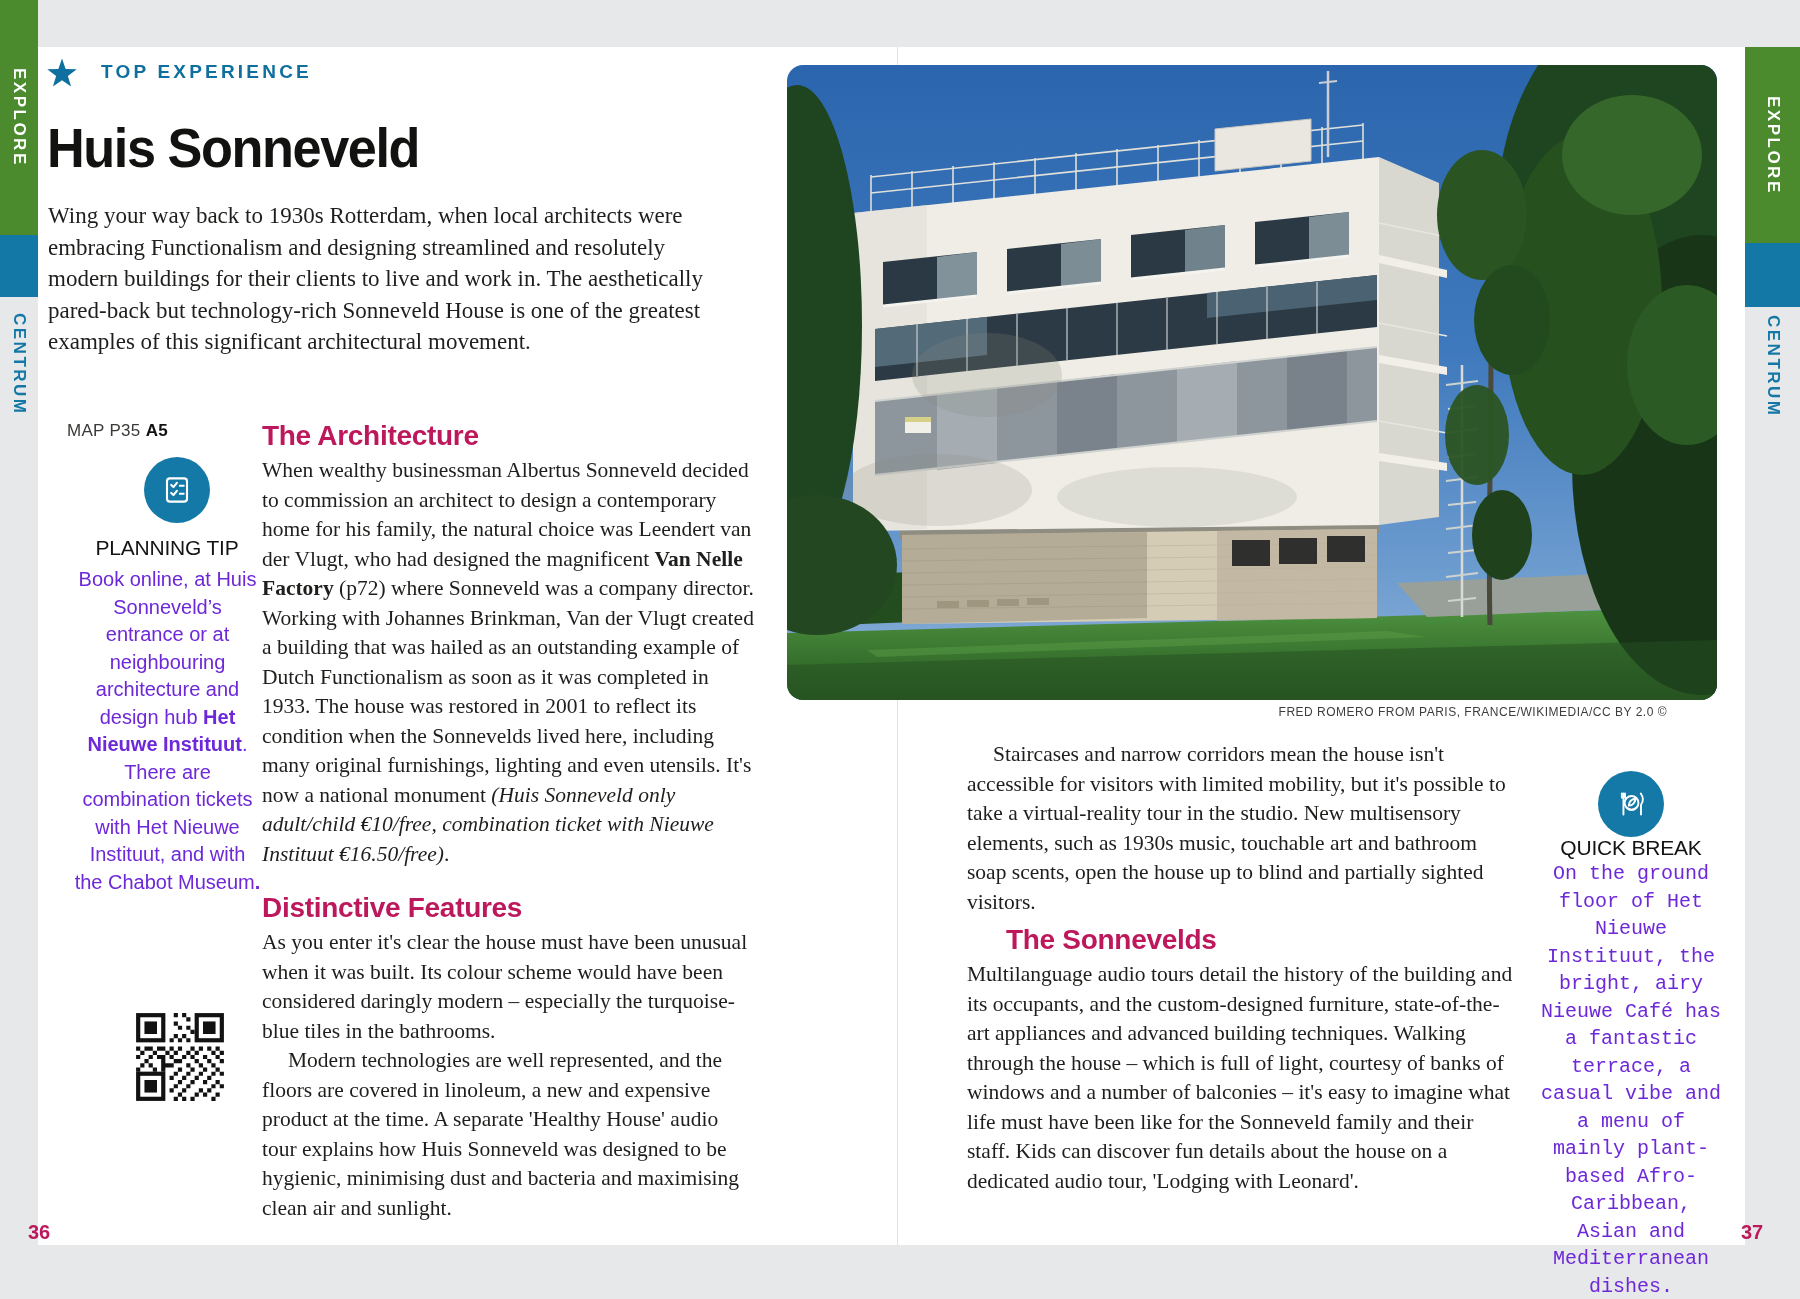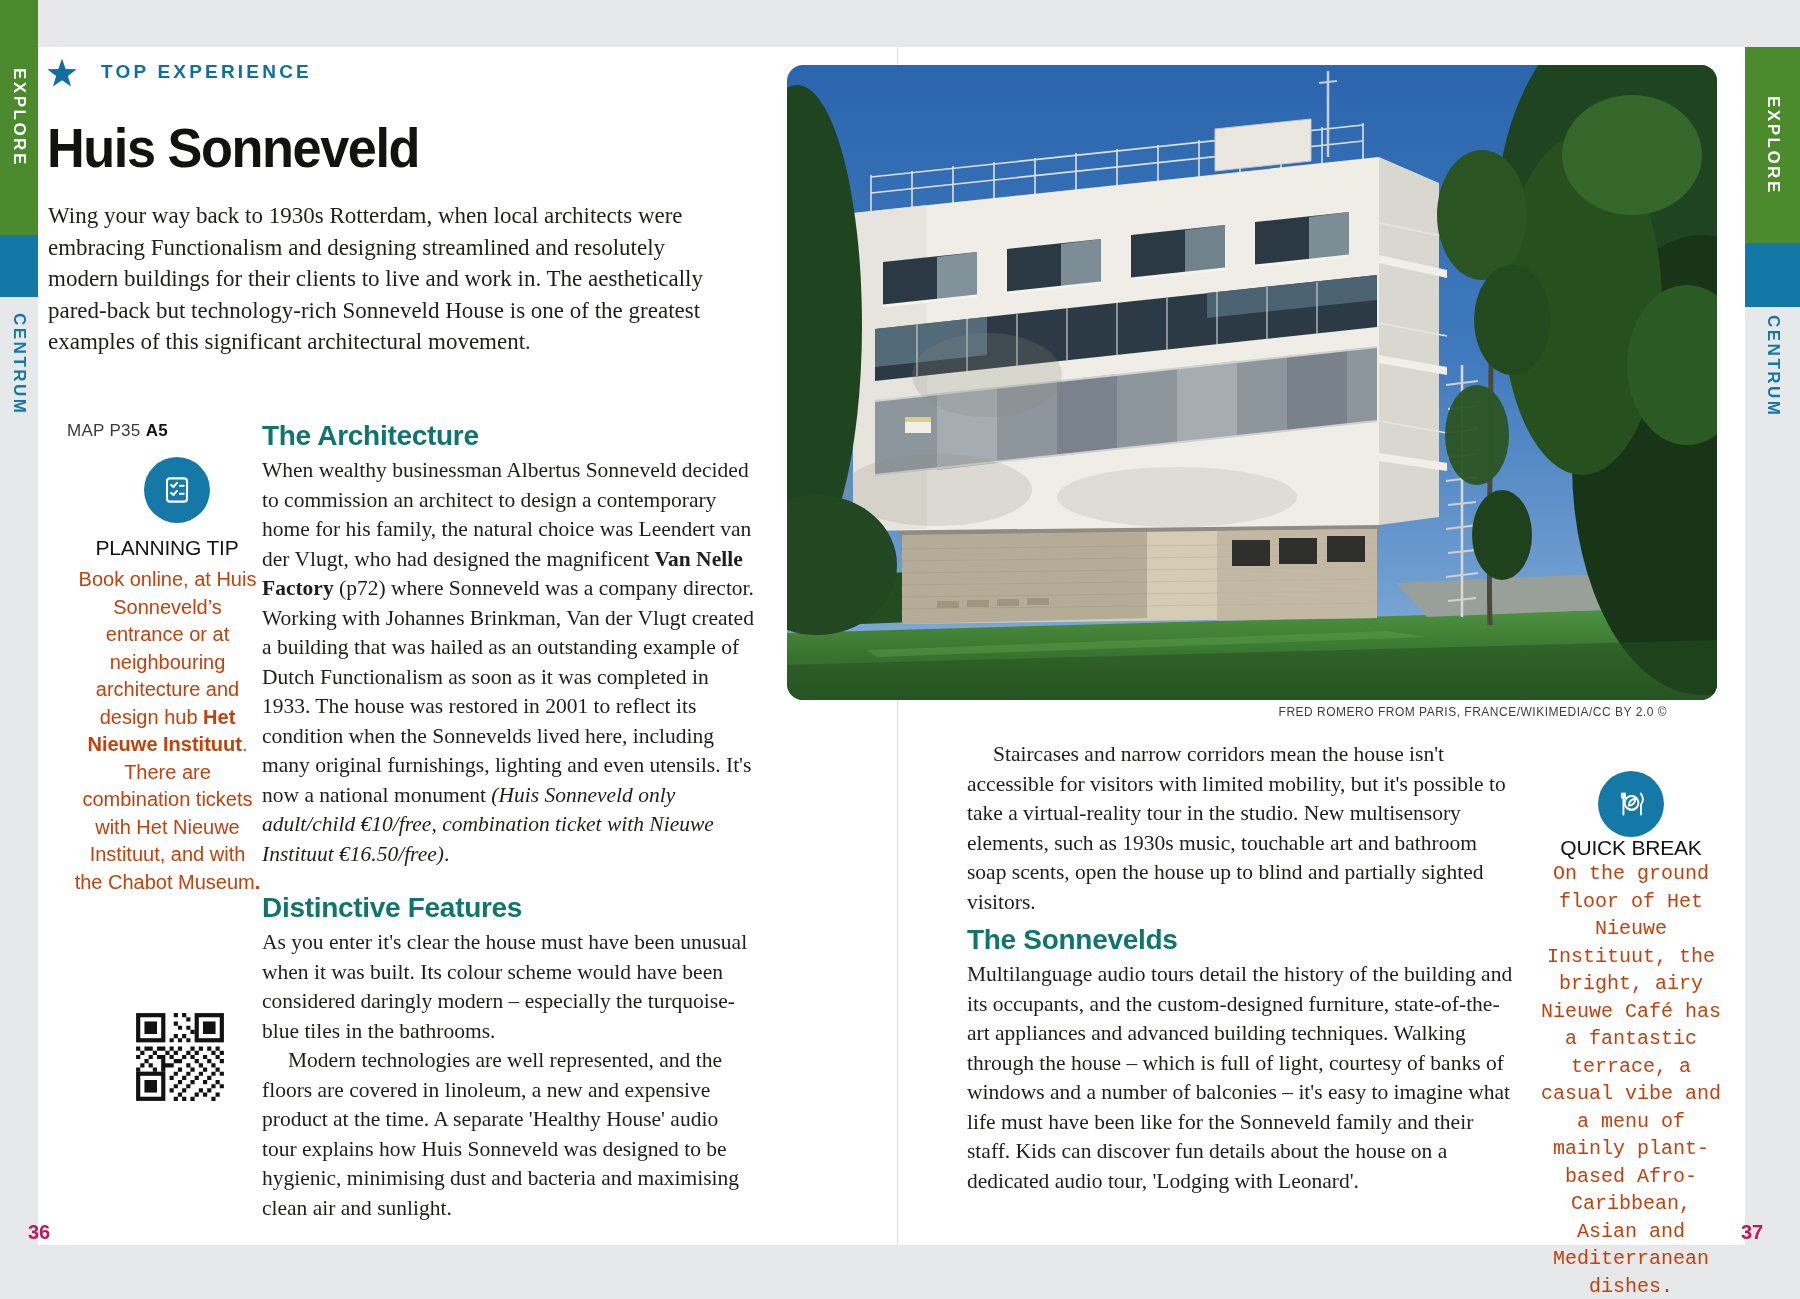--- a/index.html
+++ b/index.html
@@ -29,24 +29,24 @@
 
   .serif{font-family:"Liberation Serif","DejaVu Serif",serif;color:#1e1e1c;}
   .intro{left:48px;top:200px;width:690px;font-size:23px;line-height:31.5px;}
 
   .map-ref{left:67px;top:421px;font-size:17px;color:#3a3a38;letter-spacing:.3px;}
   .map-ref b{color:#111;}
 
   .icon-circle{width:66px;height:66px;border-radius:50%;background:#1579a7;
                display:flex;align-items:center;justify-content:center;}
   .sidebar-title{font-size:21px;font-weight:400;text-align:center;letter-spacing:-.2px;color:#141414;}
-  .sidebar-text{font-size:20px;line-height:27.5px;text-align:center;color:#c2410c;}
+  .sidebar-text{font-size:20px;line-height:27.5px;text-align:center;color:#6d28d9;}
   .qr-caption{font-size:20px;line-height:27.5px;text-align:center;color:#1478a6;}
 
-  .col-heading{font-size:28px;font-weight:700;letter-spacing:-.3px;color:#0f766e;white-space:nowrap;}
+  .col-heading{font-size:28px;font-weight:700;letter-spacing:-.3px;color:#be185d;white-space:nowrap;}
   .bodycol{font-size:21.5px;line-height:29.5px;}
   .indent{text-indent:26px;}
 
   .photo{left:787px;top:65px;width:930px;height:635px;border-radius:16px;overflow:hidden;}
   .photo svg{display:block;width:100%;height:100%;}
   .credit{left:1200px;top:705px;width:467px;text-align:right;font-size:12px;
           letter-spacing:.5px;color:#3d3d3b;}
 
   .pagenum{font-size:20px;font-weight:700;color:#be185d;}
   p{margin:0;}
@@ -320,21 +320,21 @@
       <ellipse cx="30" cy="500" rx="80" ry="70" fill="#224721"></ellipse>
 
       <path d="M0 600 L930 575 L930 635 L0 635 Z" fill="#244e1f" opacity="0.5"></path>
       <path d="M80 585 L600 566 L640 572 L90 592 Z" fill="#5ea04a" opacity="0.45"></path>
     </svg>
   </div>
   <p class="abs credit">FRED ROMERO FROM PARIS, FRANCE/WIKIMEDIA/CC BY 2.0 ©</p>
 
   <p class="abs serif bodycol indent" style="left:967px;top:740px;width:552px;">Staircases and narrow corridors mean the house isn't accessible for visitors with limited mobility, but it's possible to take a virtual-reality tour in the studio. New multisensory elements, such as 1930s music, touchable art and bathroom soap scents, open the house up to blind and partially sighted visitors.</p>
 
-  <h2 class="abs col-heading" style="left:967px;top:924px;text-align:right;">The Sonnevelds</h2>
+  <h2 class="abs col-heading" style="left:1006px;top:924px;text-align:right;">The Sonnevelds</h2>
   <p class="abs serif bodycol" style="left:967px;top:960px;width:552px;">Multilanguage audio tours detail the history of the building and its occupants, and the custom-designed furniture, state-of-the-art appliances and advanced building techniques. Walking through the house – which is full of light, courtesy of banks of windows and a number of balconies – it's easy to imagine what life must have been like for the Sonneveld family and their staff. Kids can discover fun details about the house on a dedicated audio tour, 'Lodging with Leonard'.</p>
 
   <div class="abs icon-circle" style="left:1598px;top:771px;">
     <svg width="40" height="40" viewBox="0 0 36 36" fill="none" stroke="#ffffff" stroke-width="1.7" stroke-linecap="round" stroke-linejoin="round">
       <path d="M9.8 8.5 v3.8"></path>
         <path d="M12.6 8.5 v3.8"></path>
         <path d="M11.2 8.5 v5 V27.5"></path>
       <circle cx="18.5" cy="17" r="6.2"></circle>
       <path d="M16 19.5 c0.3 -4 2.6 -6 6 -6.2 c-0.4 3.6 -2.4 5.8 -6 6.2 z"></path>
       <path d="M14.8 21.8 a5.4 5.4 0 0 0 7.4 0"></path>

